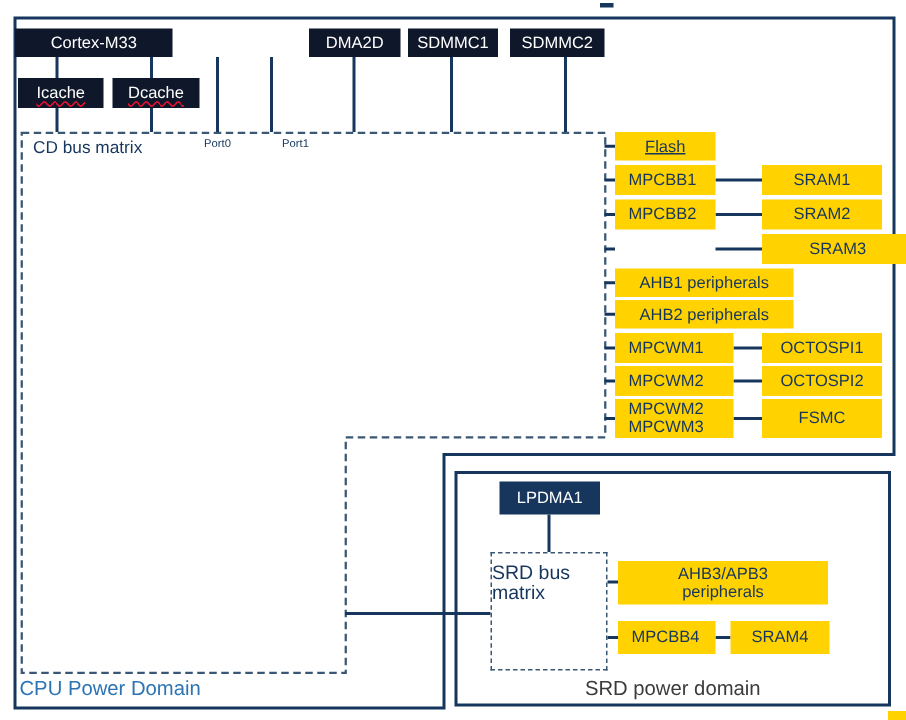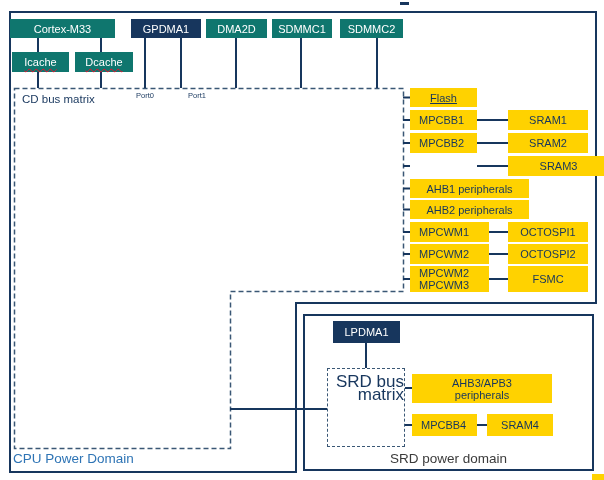--- a/index.html
+++ b/index.html
@@ -6,32 +6,32 @@
   .canvas{
     position:relative;width:604px;height:480px;background:#ffffff;
     font-family:"Liberation Sans", sans-serif;overflow:hidden;
   }
   svg.wires{position:absolute;left:0;top:0;width:604px;height:480px;}
   .box{
     position:absolute;display:flex;align-items:center;justify-content:center;
     font-size:11px;line-height:12px;box-sizing:border-box;white-space:pre-line;
     text-align:center;
   }
-  .gray{background:#0f766e;color:#ffffff;}
+  .gray{background:#0f172a;color:#ffffff;}
   .navy{background:#17365D;color:#ffffff;}
   .yellow{background:#FFD200;color:#17365D;}
   .left-align{justify-content:flex-start;padding-left:9px;text-align:left;}
   .cache u{
     text-decoration-line:underline;text-decoration-style:wavy;
     text-decoration-color:#E8112D;text-decoration-thickness:1px;
     text-underline-offset:2px;font-style:normal;
   }
   .dashed-box{
     position:absolute;box-sizing:border-box;border:1.5px dashed #3A5775;
-    color:#17365D;font-size:17px;line-height:13px;text-align:right;
+    color:#17365D;font-size:13px;line-height:13px;text-align:left;
     white-space:pre-line;padding-top:6px;background:transparent;
   }
   .floating-label{position:absolute;color:#17365D;}
   .cd-label{left:22px;top:93px;font-size:11.5px;}
   .port-label{font-size:7.5px;transform:translateX(-50%);top:91px;}
   .cpu-domain-label{left:13px;top:451px;font-size:13.5px;color:#2E74B5;}
   .srd-domain-label{
     left:303px;top:451px;width:291px;text-align:center;
     font-size:13.5px;color:#3B3B3B;
   }
@@ -81,21 +81,20 @@
     <path d="M366,343 V368" stroke="#17365D" stroke-width="2"></path>
 
     <path d="M405,388 H412" stroke="#17365D" stroke-width="2"></path>
     <path d="M405,425 H412" stroke="#17365D" stroke-width="2"></path>
     <path d="M477,425 H487" stroke="#17365D" stroke-width="2"></path>
 
     <rect x="592" y="474" width="12" height="6" fill="#FFD200"></rect>
   </svg>
 
   <div class="box gray" style="left:10px;top:19px;width:105px;height:19px;">Cortex-M33</div>
-  <div class="box navy" style="left:131px;top:19px;width:70px;height:19px;">GPDMA1</div>
   <div class="box gray" style="left:206px;top:19px;width:61px;height:19px;">DMA2D</div>
   <div class="box gray" style="left:272px;top:19px;width:60px;height:19px;">SDMMC1</div>
   <div class="box gray" style="left:340px;top:19px;width:63px;height:19px;">SDMMC2</div>
 
   <div class="box gray cache" style="left:12px;top:52px;width:57px;height:20px;">
     <u>Icache</u>
   </div>
   <div class="box gray cache" style="left:75px;top:52px;width:58px;height:20px;">
     <u>Dcache</u>
   </div>

